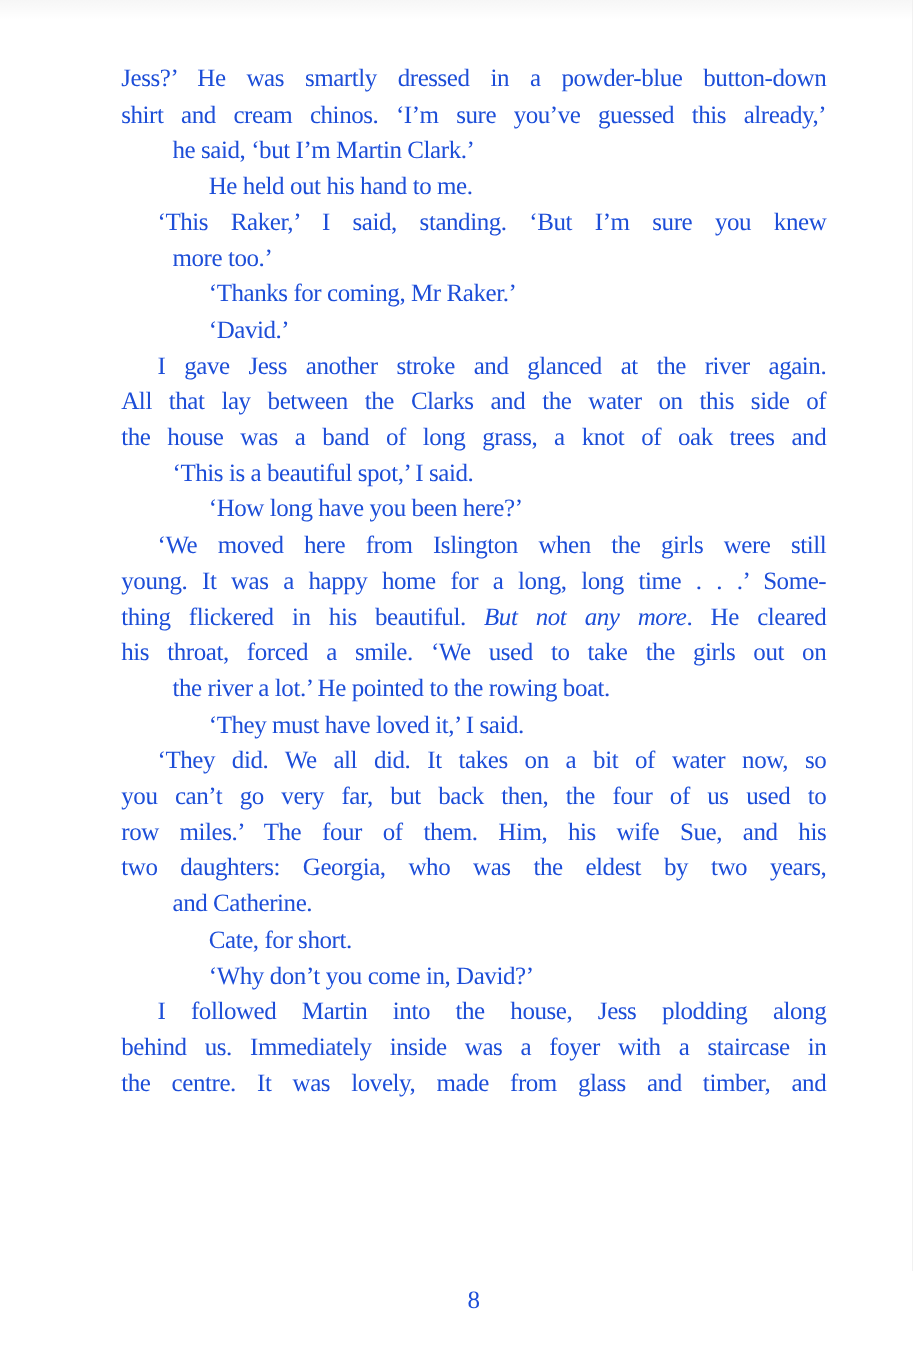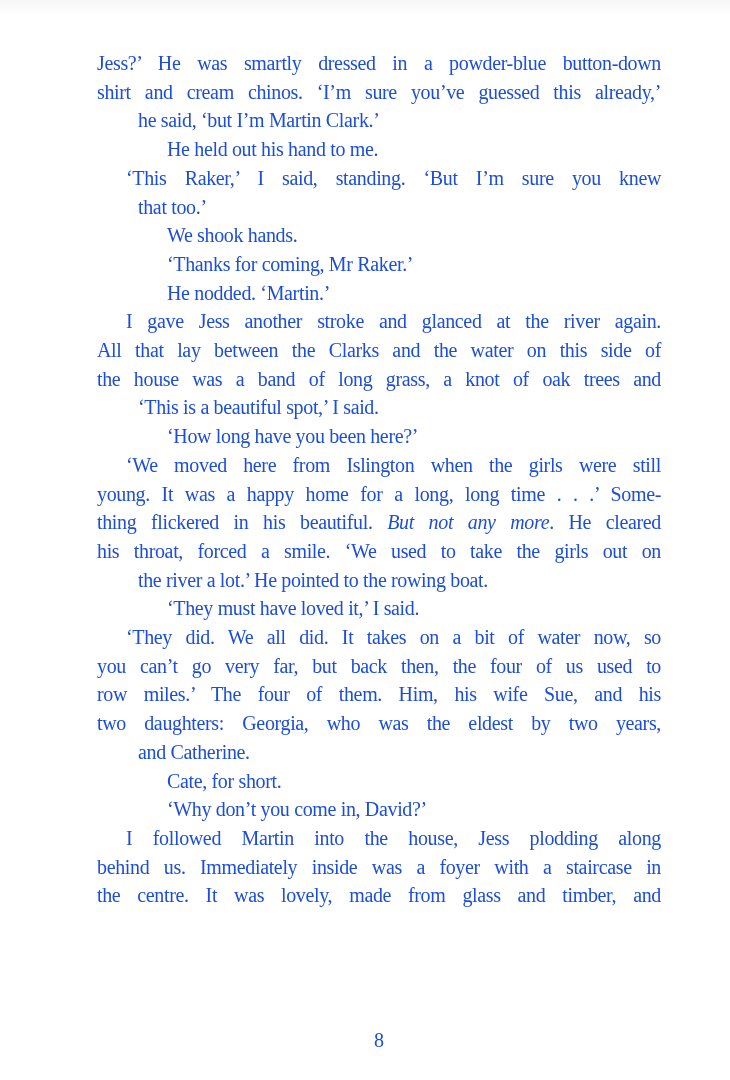--- a/index.html
+++ b/index.html
@@ -64,24 +64,23 @@
 <body>
 
 <div class="page">
   <div class="edge-shade"></div>
   <div class="text-block">
       <div class="ln"><span>Jess?’ He was smartly dressed in a powder-blue button-down</span></div>
       <div class="ln"><span>shirt and cream chinos. ‘I’m sure you’ve guessed this already,’</span></div>
       <div class="ln last"><span>he said, ‘but I’m Martin Clark.’</span></div>
       <div class="ln last indent"><span>He held out his hand to me.</span></div>
       <div class="ln indent"><span>‘This Raker,’ I said, standing. ‘But I’m sure you knew</span></div>
-      <div class="ln last"><span>that too.’</span></div>
-      <div class="ln last indent"><span>We shook hands.</span></div>
+      <div class="ln last"><span>more too.’</span></div>
       <div class="ln last indent"><span>‘Thanks for coming, Mr Raker.’</span></div>
-      <div class="ln last indent"><span>He nodded. ‘Martin.’</span></div>
+      <div class="ln last indent"><span>‘David.’</span></div>
       <div class="ln indent"><span>I gave Jess another stroke and glanced at the river again.</span></div>
       <div class="ln"><span>All that lay between the Clarks and the water on this side of</span></div>
       <div class="ln"><span>the house was a band of long grass, a knot of oak trees and</span></div>
       <div class="ln last"><span>‘This is a beautiful spot,’ I said.</span></div>
       <div class="ln last indent"><span>‘How long have you been here?’</span></div>
       <div class="ln indent"><span>‘We moved here from Islington when the girls were still</span></div>
       <div class="ln"><span>young. It was a happy home for a long, long time . . .’ Some-</span></div>
       <div class="ln"><span>thing flickered in his beautiful. </span><span class="it">But not any more</span><span>. He cleared</span></div>
       <div class="ln"><span>his throat, forced a smile. ‘We used to take the girls out on</span></div>
       <div class="ln last"><span>the river a lot.’ He pointed to the rowing boat.</span></div>

